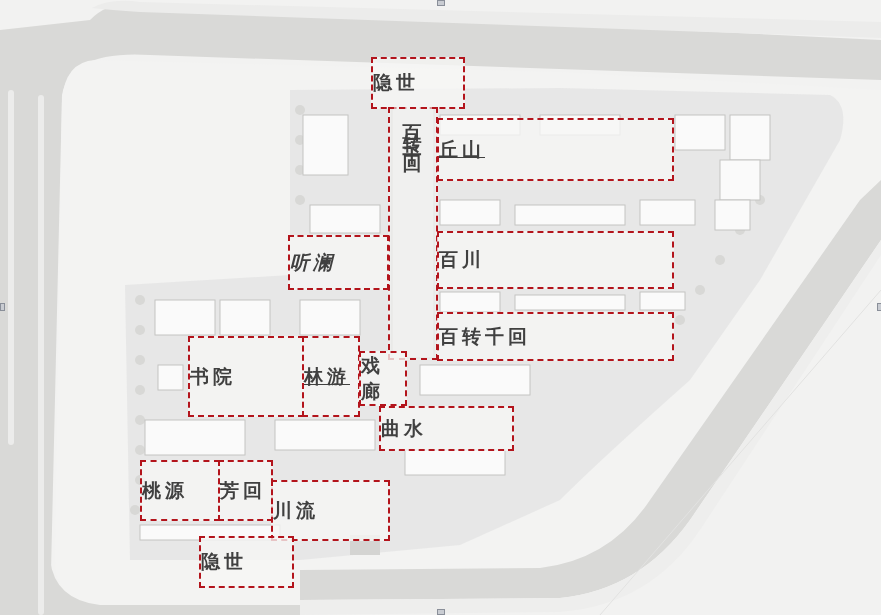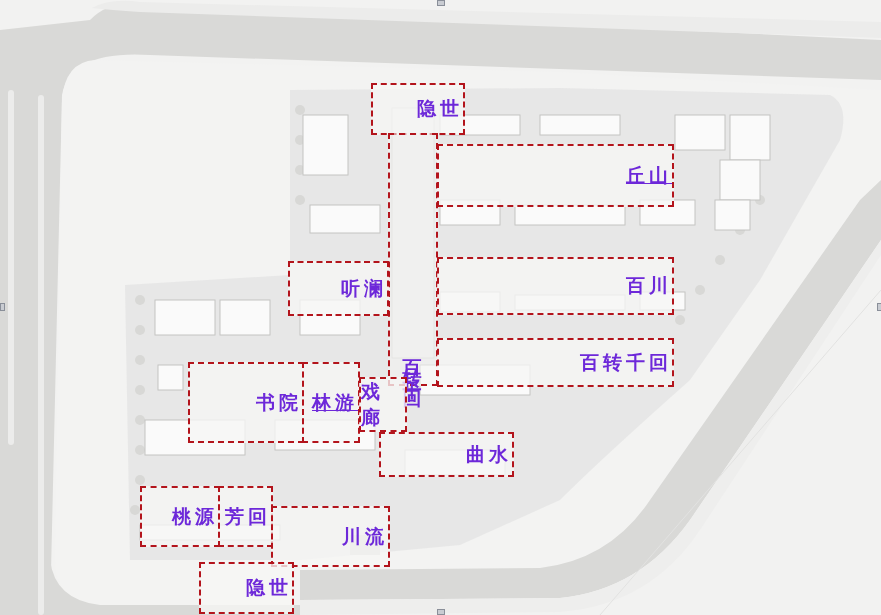--- a/index.html
+++ b/index.html
@@ -8,27 +8,26 @@
       background: #f2f2f1;
       font-family: "DejaVu Serif", "Liberation Serif", serif;
       position: relative;
     }
     .map { position: absolute; left: 0; top: 0; width: 881px; height: 615px; }
     .zone {
       position: absolute;
       box-sizing: border-box;
       border: 2.5px dashed #b3141c;
       background: rgba(246,246,245,0.78);
-      display: flex; align-items: center; justify-content: flex-end;
-      color: #6d28d9;
+      display: flex; align-items: center; justify-content: flex-start;
+      color: #404040;
       font-size: 19px;
       font-weight: bold;
       letter-spacing: 4px;
       cursor: pointer;
-      margin-top: 26px;
     }
     .zone.vertical {
       writing-mode: vertical-rl;
       letter-spacing: 10px;
       background: rgba(244,244,243,0.55);
       font-size: 19px;
     }
     .zone .lbl { pointer-events: none; }
     .handle {
       position: absolute; width: 6px; height: 4px;
@@ -114,25 +113,25 @@
 </div>
 
 <div class="zone vertical" style="left:388px;top:107px;width:50px;height:253px;">
   <span class="lbl">百转千回</span>
 </div>
 
 <div class="zone" style="left:437px;top:118px;width:237px;height:63px;text-decoration:underline;">
   <span class="lbl">丘山</span>
 </div>
 
-<div class="zone" style="left:288px;top:235px;width:101px;height:55px;">
+<div class="zone" style="left:288px;top:235px;width:101px;height:55px;font-style:italic;">
   <span class="lbl">听澜</span>
 </div>
 
-<div class="zone" style="left:437px;top:231px;width:237px;height:58px;padding-left:28px;">
+<div class="zone" style="left:437px;top:231px;width:237px;height:58px;">
   <span class="lbl">百川</span>
 </div>
 
 <div class="zone" style="left:437px;top:312px;width:237px;height:49px;">
   <span class="lbl">百转千回</span>
 </div>
 
 <div class="zone" style="left:188px;top:336px;width:116px;height:81px;">
   <span class="lbl">书院</span>
 </div>

